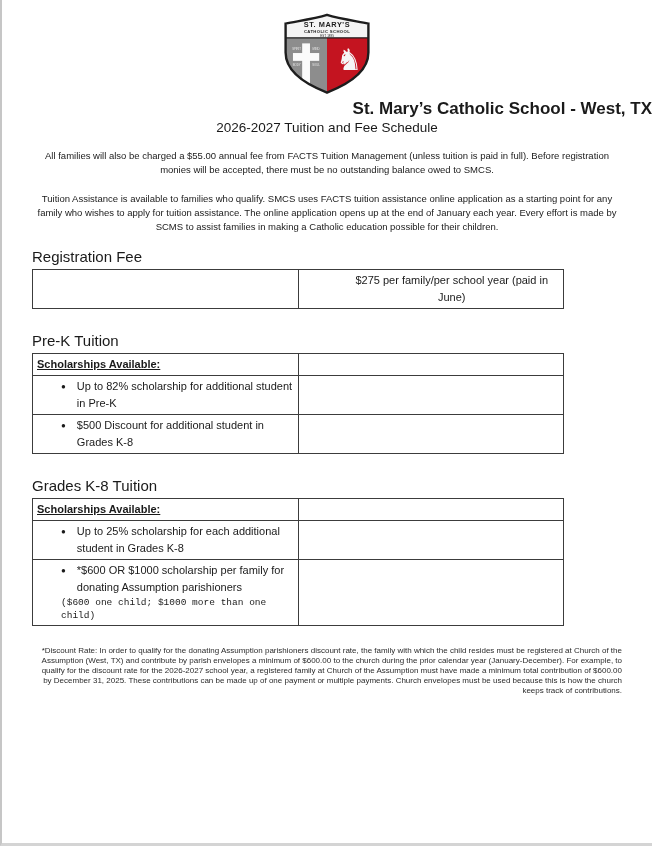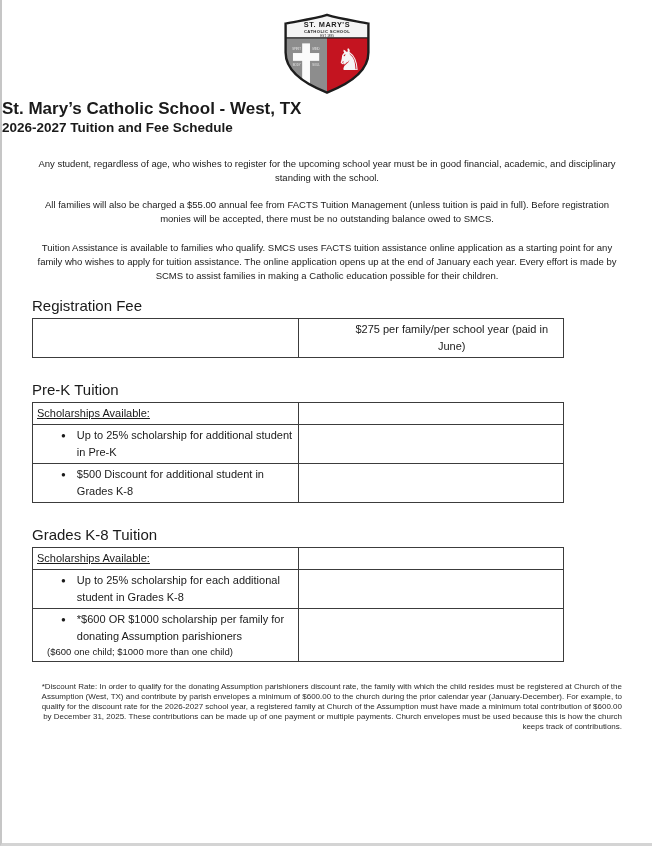--- a/index.html
+++ b/index.html
@@ -3,38 +3,38 @@
 <meta charset="utf-8">
 <style>
   html,body { margin:0; padding:0; background:#e9e9e9; }
   .page {
     position:relative; width:652px; height:846px; margin:0 auto;
     background:#ffffff; box-sizing:border-box;
     border-left:2px solid #c6c6c6; border-bottom:3px solid #d4d4d4;
     font-family:"Liberation Sans", sans-serif; color:#1a1a1a; overflow:hidden;
   }
   .logo { display:block; margin:13px auto 0; }
-  .title { margin:4px 0 0; font-size:17px; line-height:21px; font-weight:bold; text-align:left; }
-  .subtitle { margin:0; font-size:13.5px; line-height:17px; font-weight:bold; text-align:left; }
+  .title { margin:4px 0 0; font-size:17px; line-height:21px; font-weight:bold; text-align:right; }
+  .subtitle { margin:0; font-size:13.5px; line-height:17px; font-weight:normal; text-align:center; }
   .effective { margin:1px 0 0; font-size:8px; line-height:10px; text-align:center; }
   .intro { margin:13px 30px 0; font-size:9.5px; line-height:14px; text-align:center; }
   .intro.first { margin-top:21px; }
   .intro.third { margin-top:15px; }
   .section-heading { margin:22px 0 2px 30px; font-size:15px; line-height:20px; font-weight:normal; }
   .section-heading.first { margin-top:13px; }
   .fee-table { border-collapse:collapse; margin-left:30px; width:532px; table-layout:fixed; font-size:11px; }
   .fee-table td { border:1px solid #3c3c3c; padding:2px 4px; vertical-align:top; line-height:17px; box-sizing:border-box; }
   .fee-table td.c { text-align:center; }
   .row-fee td { height:38px;padding-left:46px; }
-  .row-label td { height:20px; }
+  .row-label td { height:20px;font-weight:bold; }
   .scholarships { text-decoration:underline; }
   .bullet { display:flex; }
   .dot { margin-left:24px; margin-right:11px; font-size:8px; line-height:17px; }
   .bullet-text { flex:1; }
-  .cell-note { font-size:9.5px; line-height:13px; margin-left:10px; padding-bottom:1px; }
+  .cell-note { font-size:9.5px; line-height:13px; margin-left:24px; padding-bottom:1px;font-family:Liberation Mono, monospace; }
   .footnote { margin:20px 30px 0; font-size:8px; line-height:10px; color:#2b2b2b; text-align:right; }
 </style>
 </head>
 <body>
 
 <div class="page">
 
   <svg class="logo" width="92" height="81" viewBox="0 0 100 88">
     <defs>
       <clipPath id="shieldClip">
@@ -59,21 +59,20 @@
       <text x="50" y="15.5" font-size="8" font-weight="bold" fill="#1d1d1d" text-anchor="middle" letter-spacing="0.6">ST. MARY'S</text>
       <text x="50" y="21.5" font-size="4.6" font-weight="bold" fill="#1d1d1d" text-anchor="middle" letter-spacing="0.4">CATHOLIC SCHOOL</text>
       <text x="50" y="25.8" font-size="3.2" fill="#1d1d1d" text-anchor="middle">EST. 1895</text>
     </g>
     <path d="M50,2 C63,6 80,8.5 95,11.5 L95,43 C95,62 77,76 50,86.5 C23,76 5,62 5,43 L5,11.5 C20,8.5 37,6 50,2 Z" fill="none" stroke-width="2.6" stroke="#1d1d1d"></path>
   </svg>
 
   <h1 class="title">St. Mary’s Catholic School - West, TX</h1>
   <h2 class="subtitle">2026-2027 Tuition and Fee Schedule</h2>
 
-  <p class="intro first">Any student, regardless of age, who wishes to register for the upcoming school year must be in good financial, academic, and disciplinary standing with the school.</p>
   <p class="intro">All families will also be charged a $55.00 annual fee from FACTS Tuition Management (unless tuition is paid in full). Before registration monies will be accepted, there must be no outstanding balance owed to SMCS.</p>
   <p class="intro third">Tuition Assistance is available to families who qualify.  SMCS uses FACTS tuition assistance online application as a starting point for any family who wishes to apply for tuition assistance.  The online application opens up at the end of January each year.  Every effort is made by SCMS to assist families in making a Catholic education possible for their children.</p>
 
   <h3 class="section-heading first">Registration Fee</h3>
   <table class="fee-table">
     <tbody>
         <tr class="row-fee">
       <td></td>
       <td class="c">$275 per family/per school year (paid in June)</td>
     </tr>
@@ -86,21 +85,21 @@
     <tr class="row-label">
       <td>
         <span class="scholarships">Scholarships Available:</span>
       </td>
       <td></td>
     </tr>
     <tr>
       <td>
         <div class="bullet">
           <span class="dot">●</span>
-          <span class="bullet-text">Up to 25% scholarship for additional student in Pre-K</span>
+          <span class="bullet-text">Up to 82% scholarship for additional student in Pre-K</span>
         </div>
       </td>
       <td></td>
     </tr>
     <tr>
       <td>
         <div class="bullet">
           <span class="dot">●</span>
           <span class="bullet-text">$500 Discount for additional student in Grades K-8</span>
         </div>

